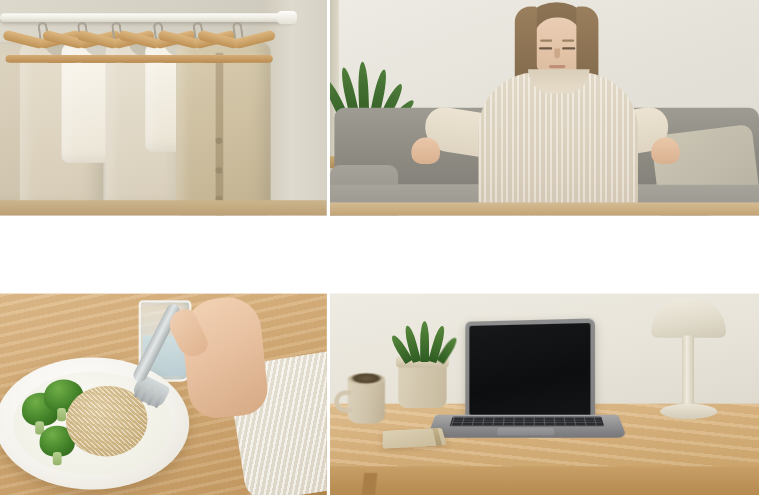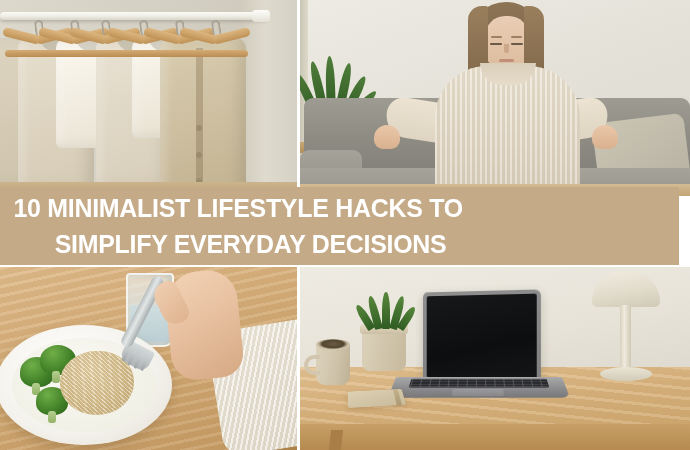--- a/index.html
+++ b/index.html
@@ -591,18 +591,14 @@
     <div class="mug-rim" style="left:16px; top:72px;"></div>
 
     <div class="notebook">
       <div class="notebook-band"></div>
     </div>
 
     <div class="desk-front"></div>
     <div class="desk-leg"></div>
   </div>
 
-  <div id="title-banner">
-    <div class="title-line" id="title-line-1">10 MINIMALIST LIFESTYLE HACKS TO</div>
-    <div class="title-line" id="title-line-2">SIMPLIFY EVERYDAY DECISIONS</div>
-  </div>
 
 </div>
 
 </body></html>

